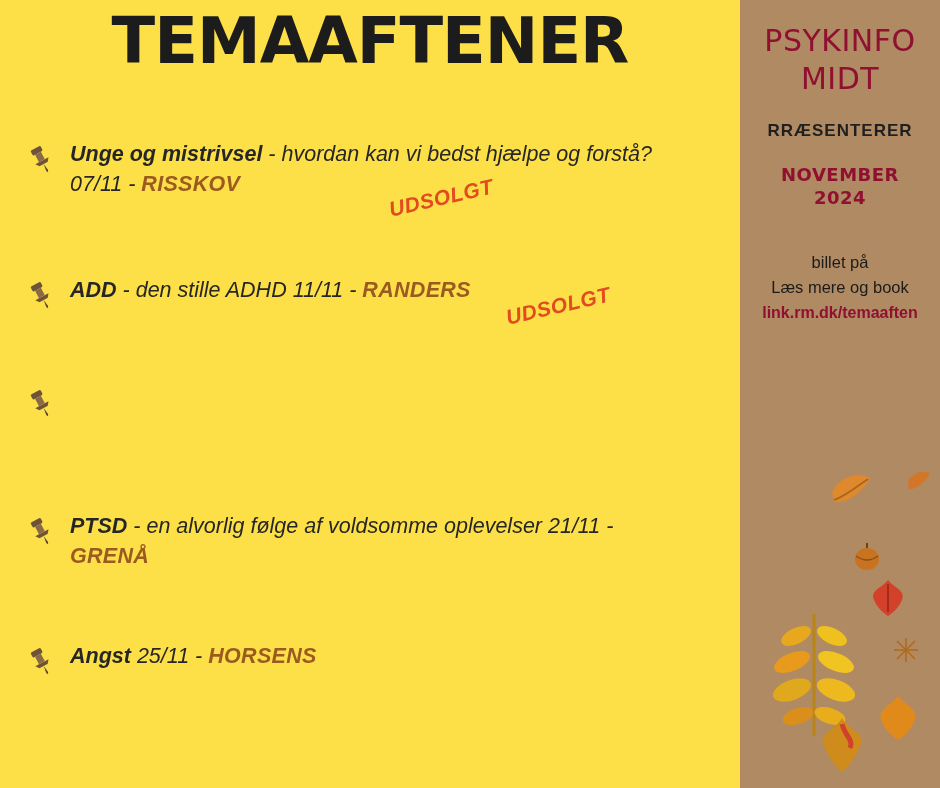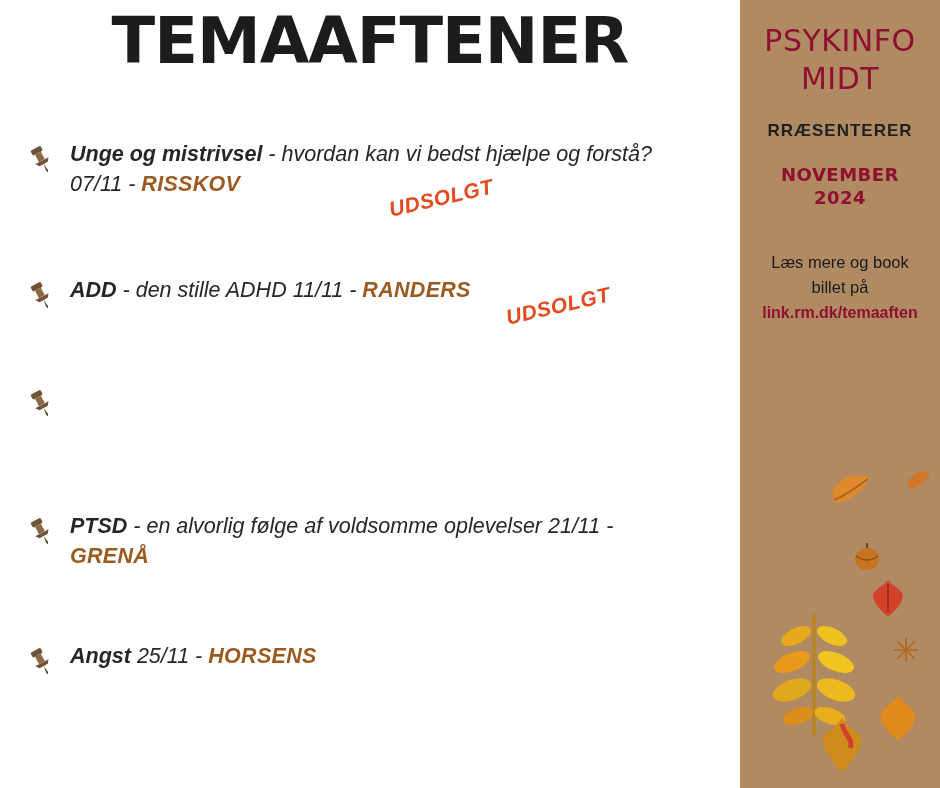--- a/index.html
+++ b/index.html
@@ -18,21 +18,21 @@
     width: 940px;
     height: 788px;
     background: #eceae4;
     display: flex;
   }
   
   .left {
     position: relative;
     width: 740px;
     height: 788px;
-    background: #ffffff;
+    background: #fde047;
     box-sizing: border-box;
   }
   .main-title {
     position: absolute;
     left: 0;
     top: 8px;
     width: 740px;
     text-align: center;
     font-family: "DejaVu Sans", sans-serif;
     font-weight: bold;
@@ -246,22 +246,22 @@
     </div>
 
     <div class="presents">RRÆSENTERER</div>
 
     <div class="month">
       <div>NOVEMBER</div>
       <div>2024</div>
     </div>
 
     <div class="book-info">
+      <div>billet på</div>
       <div>Læs mere og book</div>
-      <div>billet på</div>
       <span class="book-link">link.rm.dk/temaaften</span>
     </div>
 
     <span class="leaf" style="left:88px; top:470px;">
       <svg width="46" height="40" viewBox="0 0 46 40">
         <path d="M4 22 C12 6 30 2 42 8 C36 20 20 34 6 32 Z" fill="#e0892c"></path>
         <path d="M6 30 C18 26 32 14 40 9" stroke="#a8641c" stroke-width="1.6" fill="none"></path>
       </svg>
     </span>
     <span class="leaf" style="left:166px; top:468px;">

